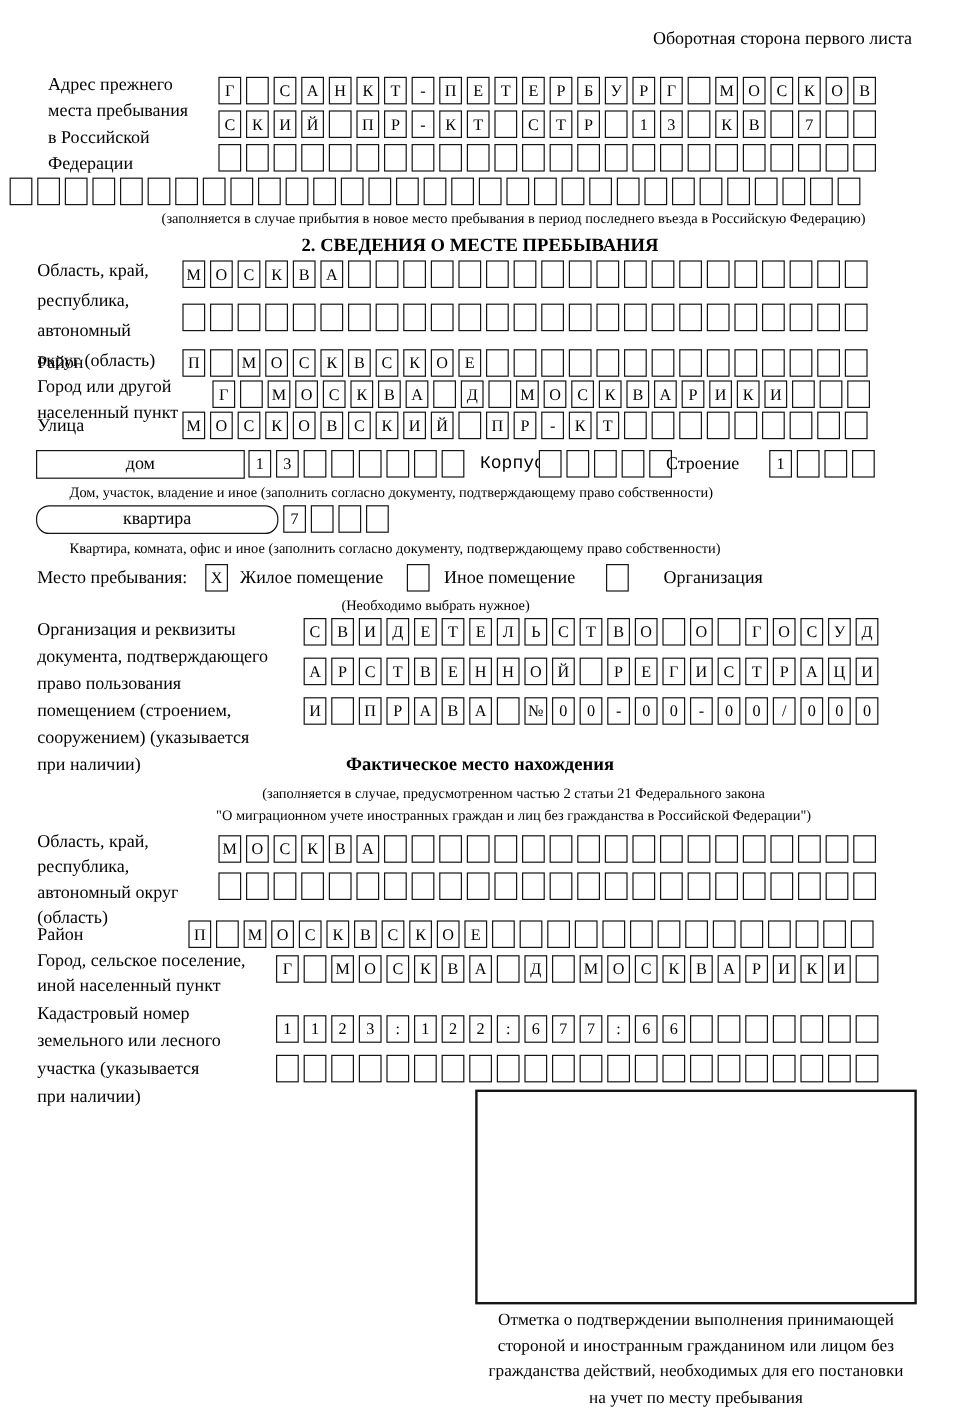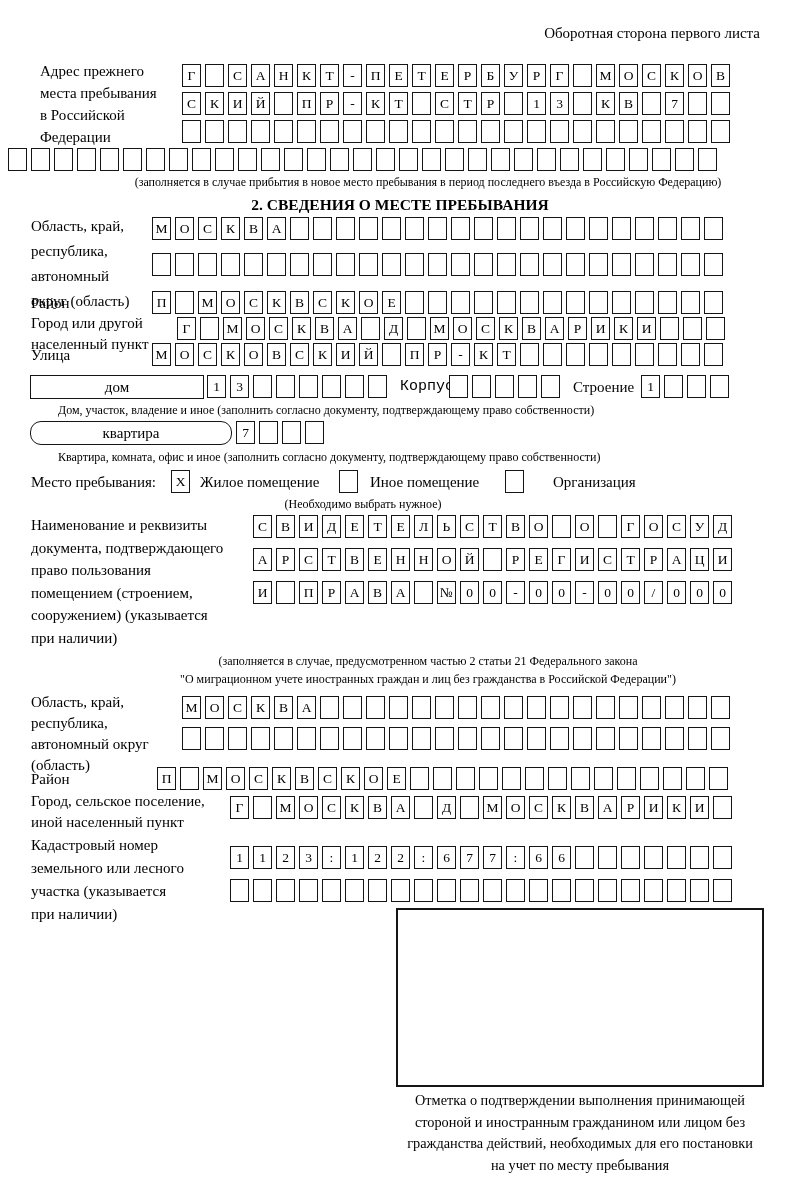--- a/index.html
+++ b/index.html
@@ -316,21 +316,21 @@
       <div class="cbox"></div>
     </div>
   <div class="lbl" style="left:400px; top:376px;font-family:Liberation Mono, monospace;">Корпус</div>
   <div class="crow" style="left:449px; top:375px;">
       <div class="cbox"></div>
       <div class="cbox"></div>
       <div class="cbox"></div>
       <div class="cbox"></div>
       <div class="cbox"></div>
     </div>
-  <div class="lbl" style="left:573px; top:376px;">Строение</div>
+  <div class="lbl" style="left:555px; top:376px;">Строение</div>
   <div class="crow" style="left:641px; top:375px;">
       <div class="cbox">1</div>
       <div class="cbox"></div>
       <div class="cbox"></div>
       <div class="cbox"></div>
     </div>
   <div class="note" style="left:30px; top:403px;">Дом, участок, владение и иное (заполнить согласно документу, подтверждающему право собственности)</div>
 
   <div class="rect-label" style="left:30px; top:421px; width:200px;border-radius:11px;">квартира</div>
   <div class="crow" style="left:236px; top:421px;">
@@ -344,21 +344,21 @@
   <div class="lbl" style="left:31px; top:471px;">Место пребывания:</div>
   <div class="cbox" style="position:absolute; left:171px; top:470px;">X</div>
   <div class="lbl" style="left:200px; top:471px;">Жилое помещение</div>
   <div class="cbox" style="position:absolute; left:339px; top:470px;"></div>
   <div class="lbl" style="left:370px; top:471px;">Иное помещение</div>
   <div class="cbox" style="position:absolute; left:505px; top:470px;"></div>
   <div class="lbl" style="left:553px; top:471px;">Организация</div>
   <div class="note" style="left:150px; top:497px; width:370px; text-align:center;">(Необходимо выбрать нужное)</div>
 
   <div class="lbl" style="left:31px; top:514px; line-height:22.5px;">
-    <div>Наименование и реквизиты</div>
+    <div>Организация и реквизиты</div>
     <div>документа, подтверждающего</div>
     <div>право пользования</div>
     <div>помещением (строением,</div>
     <div>сооружением) (указывается</div>
     <div>при наличии)</div>
   </div>
   <div class="crow" style="left:253px; top:515px;">
       <div class="cbox">С</div>
       <div class="cbox">В</div>
       <div class="cbox">И</div>
@@ -421,20 +421,21 @@
       <div class="cbox">0</div>
       <div class="cbox">-</div>
       <div class="cbox">0</div>
       <div class="cbox">0</div>
       <div class="cbox">/</div>
       <div class="cbox">0</div>
       <div class="cbox">0</div>
       <div class="cbox">0</div>
     </div>
 
+  <div class="title" style="top:629px;">Фактическое место нахождения</div>
   <div class="note ctr" style="top:654px;">(заполняется в случае, предусмотренном частью 2 статьи 21 Федерального закона</div>
   <div class="note ctr" style="top:672px;">"О миграционном учете иностранных граждан и лиц без гражданства в Российской Федерации")</div>
 
   <div class="lbl" style="left:31px; top:692px; line-height:21px;">
     <div>Область, край,</div>
     <div>республика,</div>
     <div>автономный округ</div>
     <div>(область)</div>
   </div>
   <div class="crow" style="left:182px; top:696px;">

